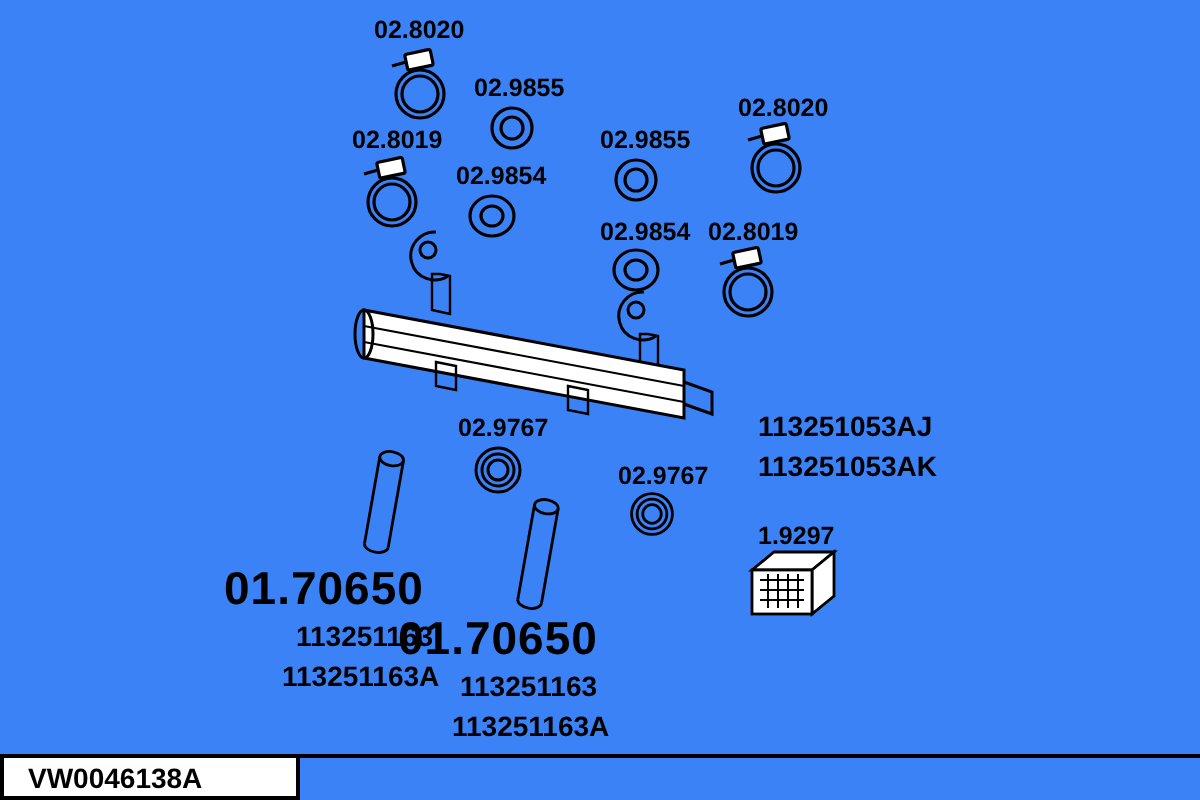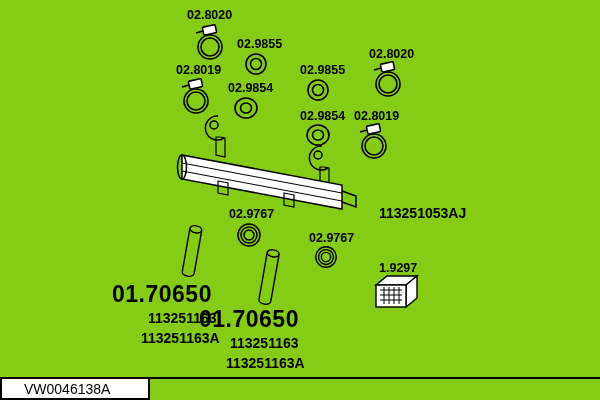--- a/index.html
+++ b/index.html
@@ -4,33 +4,33 @@
 <style>
   * { margin:0; padding:0; box-sizing:border-box; }
   html,body { width:600px; height:400px; }
   body {
     background:#ffffff;
     font-family:"Liberation Sans", sans-serif;
     color:#000;
     position:relative;
     overflow:hidden;
   }
-  .stage { position:absolute; left:0; top:0; width:600px; height:400px; background:#84cc16; }
+  .stage { position:absolute; left:0; top:0; width:600px; height:400px; background:#3b82f6; }
   .lbl  { position:absolute; font-weight:700; font-size:12.5px; white-space:nowrap; }
   .big  { position:absolute; font-weight:700; font-size:23px; letter-spacing:0.5px; white-space:nowrap; }
   .sub  { position:absolute; font-weight:700; font-size:14px; white-space:nowrap;text-align:right; }
   .icon { position:absolute; }
   .icon svg { display:block; overflow:visible; }
   .pipe { transform:rotate(10deg); transform-origin:center; }
   .footer-line { position:absolute; left:0; top:377px; width:600px; height:0; border-top:2px solid #000; }
   .footer-box {
     position:absolute; left:0; top:377px; width:150px; height:23px;
     border:2px solid #000; background:#fff;
-    display:flex; align-items:center; padding-left:22px;
-    font-weight:400; font-size:14px;
+    display:flex; align-items:center; padding-left:12px;
+    font-weight:700; font-size:14px;
   }
 </style>
 </head>
 <body>
 
 <div class="stage">
 
   <span class="lbl" style="left:187px;top:8px">02.8020</span>
   <span class="lbl" style="left:237px;top:37px">02.9855</span>
   <span class="lbl" style="left:369px;top:47px">02.8020</span>
@@ -159,20 +159,21 @@
   <div class="icon pipe" style="left:260px;top:248px">
     <svg width="18" height="58" viewBox="0 0 18 58" fill="none" stroke="#000" stroke-width="1.4">
       <ellipse cx="9" cy="5" rx="6" ry="3.5"></ellipse>
       <line x1="3" y1="5" x2="3" y2="53"></line>
         <line x1="15" y1="5" x2="15" y2="53"></line>
       <path d="M3,53 a6,3.5 0 0 0 12,0"></path>
     </svg>
   </div>
 
   <span class="sub" style="left:379px;top:205px">113251053AJ</span>
+  <span class="sub" style="left:379px;top:225px">113251053AK</span>
 
   <span class="big" style="left:112px;top:281px">01.70650</span>
   <span class="sub" style="left:148px;top:310px">113251163</span>
   <span class="sub" style="left:141px;top:330px">113251163A</span>
 
   <span class="big" style="left:199px;top:306px">01.70650</span>
   <span class="sub" style="left:230px;top:335px">113251163</span>
   <span class="sub" style="left:226px;top:355px">113251163A</span>
 
   <div class="footer-line"></div>

